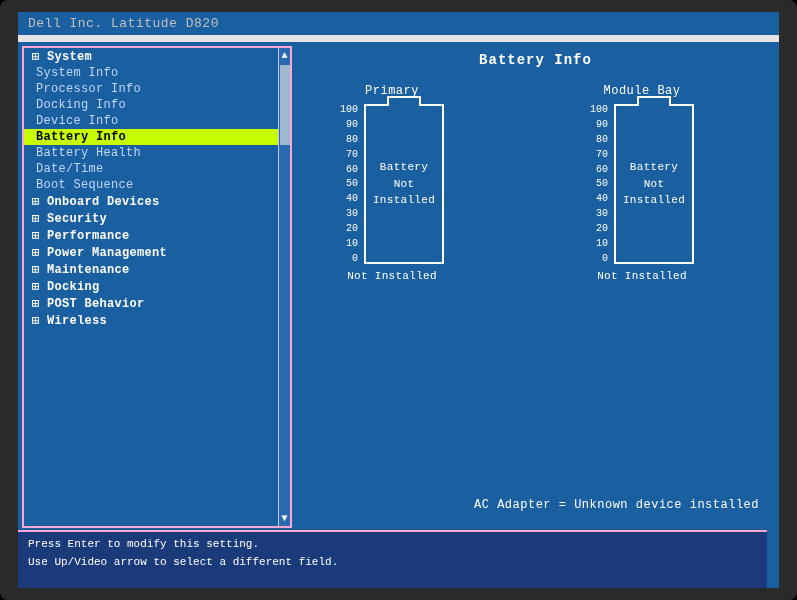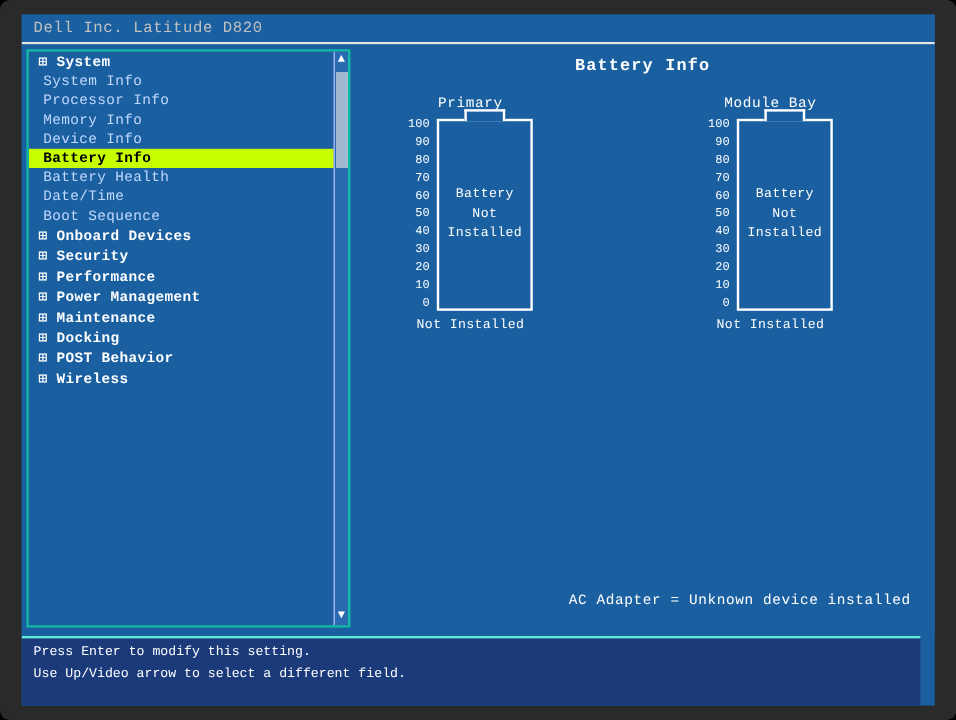--- a/index.html
+++ b/index.html
@@ -27,37 +27,37 @@
       background: #1a5fa0;
       overflow: hidden;
     }
 
     
     .title-bar {
       background: #1a5fa0;
       color: #c0c0c0;
       font-size: 13px;
       padding: 4px 10px;
-      border-bottom: 2px solid #e5e5e5;
+      border-bottom: 7px solid #e5e5e5;
       letter-spacing: 0.5px;
     }
 
     
     .main-content {
       display: flex;
       flex-direction: row;
       height: calc(100% - 26px - 60px);
       background: #1a5fa0;
     }
 
     
     .sidebar {
       width: 270px;
       background: #1a5fa0;
-      border: 2px solid #14b8a6;
+      border: 2px solid #f9a8d4;
       margin: 4px 0 4px 4px;
       overflow: hidden;
       position: relative;
     }
 
     .menu-item {
       color: #c0d8ff;
       font-size: 12px;
       padding: 1px 8px 1px 8px;
       cursor: pointer;
@@ -226,21 +226,21 @@
     }
 
     
     .status-bar {
       position: absolute;
       bottom: 0;
       left: 0;
       right: 12px;
       height: 58px;
       background: #1a3a7a;
-      border-top: 2px solid #5eead4;
+      border-top: 2px solid #f9a8d4;
       padding: 4px 10px;
       color: #ffffff;
       font-size: 11px;
       line-height: 1.6;
     }
 
     .menu-sidebar-scroll {
       display: flex;
       flex-direction: row;
       height: 100%;
@@ -263,21 +263,21 @@
 
     <div class="main-content">
 
       <div class="sidebar">
         <div class="menu-sidebar-scroll">
           <div class="menu-items-list">
 
           <div class="menu-item category">⊞ System</div>
               <div class="menu-item sub">System Info</div>
               <div class="menu-item sub">Processor Info</div>
-              <div class="menu-item sub">Memory Info</div>
+              <div class="menu-item sub">Docking Info</div>
               <div class="menu-item sub">Device Info</div>
               <div class="menu-item sub selected">Battery Info</div>
               <div class="menu-item sub">Battery Health</div>
               <div class="menu-item sub">Date/Time</div>
               <div class="menu-item sub">Boot Sequence</div>
               <div class="menu-item category">⊞ Onboard Devices</div>
               <div class="menu-item category">⊞ Security</div>
               <div class="menu-item category">⊞ Performance</div>
               <div class="menu-item category">⊞ Power Management</div>
               <div class="menu-item category">⊞ Maintenance</div>

